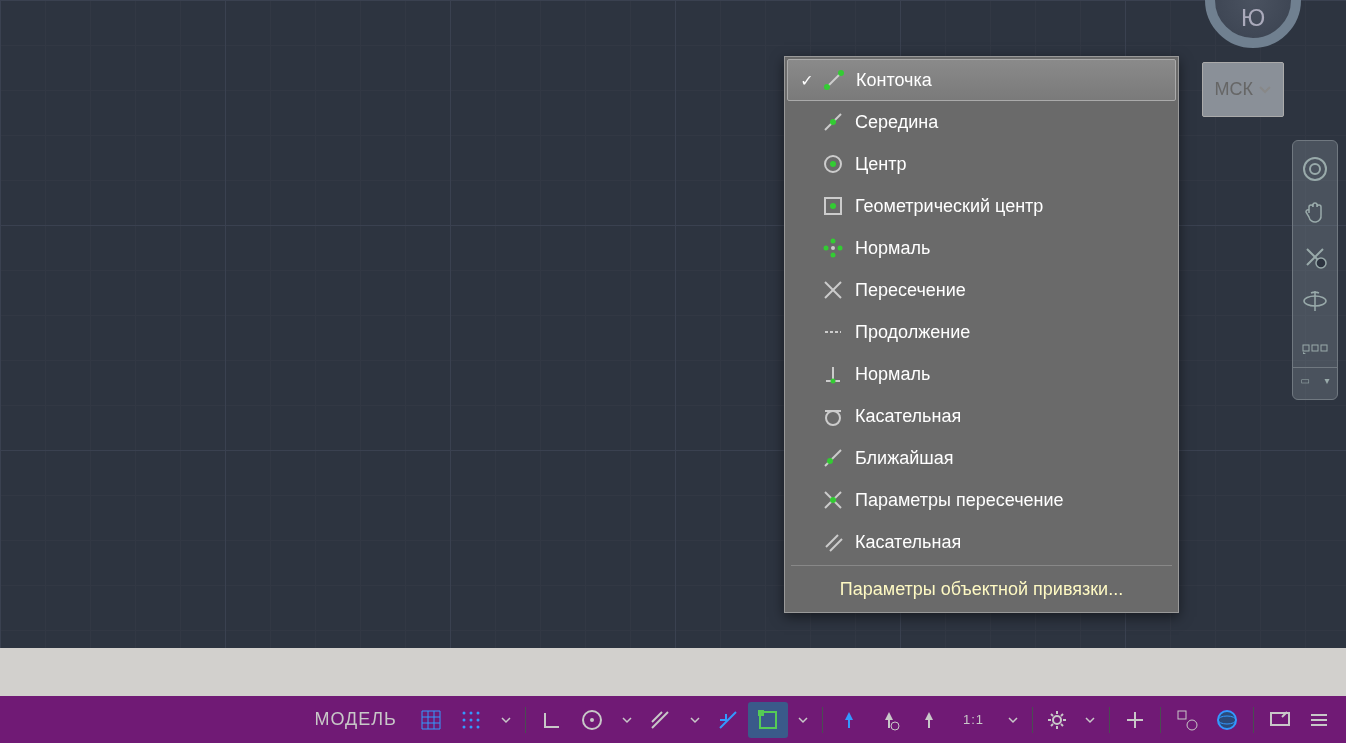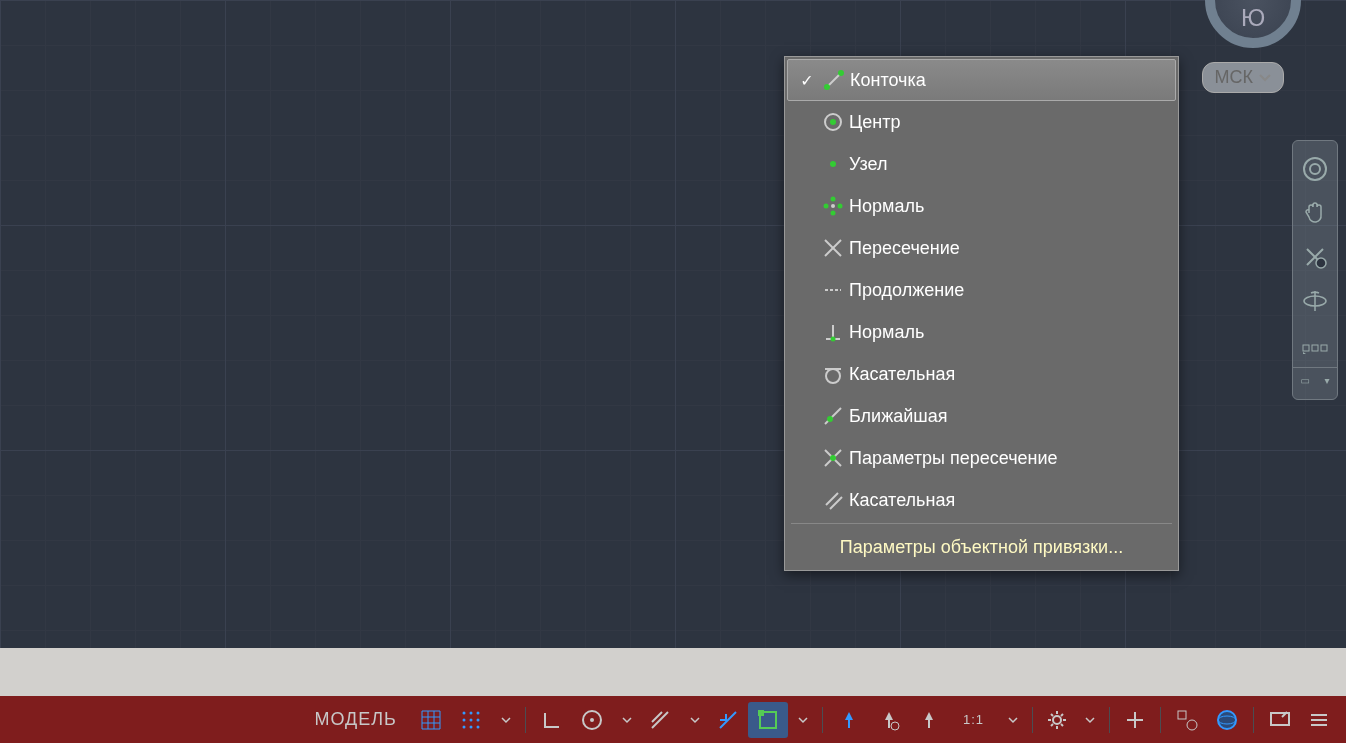--- a/index.html
+++ b/index.html
@@ -22,21 +22,21 @@
   background-size: 225px 225px, 225px 225px, 45px 45px, 45px 45px;
 }
 .light-strip {
   position: absolute;
   left: 0; right: 0; top: 648px; height: 48px;
   background: #d2d0cd;
 }
 .status-bar {
   position: absolute;
   left: 0; right: 0; bottom: 0; height: 47px;
-  background: #7f1d1d;
+  background: #701a75;
   display: flex; align-items: center;
   padding: 15px 8px;
 }
 .sb-spacer { flex: 1; }
 .sb-btn {
   height: 36px;
   display: flex; align-items: center; justify-content: center;
   padding: 0 8px;
   color: #c8c8c8;
   cursor: pointer;
@@ -61,21 +61,21 @@
   padding: 0 8px;
   cursor: pointer;
   border-radius: 2px;
 }
 .menu-item.selected {
   background: linear-gradient(#8a8a8a, #7a7a7a);
   border: 1px solid #aaa;
 }
 .mi-check { width: 22px; display: flex; justify-content: center; color: #fff; font-size: 16px; }
 .mi-icon { width: 32px; display: flex; justify-content: center; align-items: center; }
-.mi-label { color: #fff; font-size: 18px; }
+.mi-label { color: #fff; font-size: 18px; margin-left: 6px; }
 .menu-sep { height: 1px; background: #888; margin: 2px 4px; }
 .menu-footer {
   height: 42px; display: flex; align-items: center;
   padding: 0 14px;
   color: #fef9c3; font-size: 18px;
   cursor: pointer;
   justify-content: center;
 }
 
 .compass {
@@ -85,24 +85,24 @@
   border-radius: 50%;
   border: 10px solid #708090;
   background: radial-gradient(circle, #4a5260 0%, #3a4250 100%);
   display: flex; align-items: flex-end; justify-content: center;
 }
 .compass-label { color: #aab; font-size: 24px; margin-bottom: 6px; }
 
 .ucs-badge {
   position: absolute;
   top: 62px; right: 62px;
-  padding: 4px 12px;
+  padding: 16px 12px;
   background: #8a9098;
   border: 1px solid #aaa;
-  border-radius: 12px;
+  border-radius: 2px;
   color: #666; font-size: 18px;
   display: flex; align-items: center; gap: 6px;
 }
 .nav-bar {
   position: absolute;
   top: 140px; right: 8px;
   width: 46px;
   background: rgba(130,140,150,0.35);
   border: 1px solid #707880;
   border-radius: 6px;
@@ -185,34 +185,45 @@
           <circle cx="4" cy="18" r="3" fill="#3c3"></circle>
           <circle cx="18" cy="4" r="3" fill="#3c3"></circle>
         </svg>
     </span>
     <span class="mi-label">Конточка</span>
   </div>
   <div class="menu-item">
     <span class="mi-check"></span>
     <span class="mi-icon">
       <svg width="22" height="22">
+          <line x1="3" y1="19" x2="19" y2="3" stroke="#ccc" stroke-width="2"></line>
+          <circle cx="11" cy="11" r="3" fill="#3c3"></circle>
+        </svg>
+    </span>
+    <span class="mi-label">Середина</span>
+  </div>
+  <div class="menu-item">
+    <span class="mi-check"></span>
+    <span class="mi-icon">
+      <svg width="22" height="22">
           <circle cx="11" cy="11" r="8" stroke="#ccc" stroke-width="2" fill="none"></circle>
           <circle cx="11" cy="11" r="3" fill="#3c3"></circle>
         </svg>
     </span>
     <span class="mi-label">Центр</span>
   </div>
   <div class="menu-item">
     <span class="mi-check"></span>
     <span class="mi-icon">
       <svg width="22" height="22">
+          <rect x="3" y="3" width="16" height="16" stroke="#ccc" stroke-width="2" fill="none"></rect>
           <circle cx="11" cy="11" r="3" fill="#3c3"></circle>
         </svg>
     </span>
-    <span class="mi-label">Узел</span>
+    <span class="mi-label">Геометрический центр</span>
   </div>
   <div class="menu-item">
     <span class="mi-check"></span>
     <span class="mi-icon">
       <svg width="22" height="22">
           <circle cx="11" cy="4" r="2.5" fill="#3c3"></circle>
           <circle cx="11" cy="18" r="2.5" fill="#3c3"></circle>
           <circle cx="4" cy="11" r="2.5" fill="#3c3"></circle>
           <circle cx="18" cy="11" r="2.5" fill="#3c3"></circle>
           <circle cx="11" cy="11" r="2" fill="#ccc"></circle>

